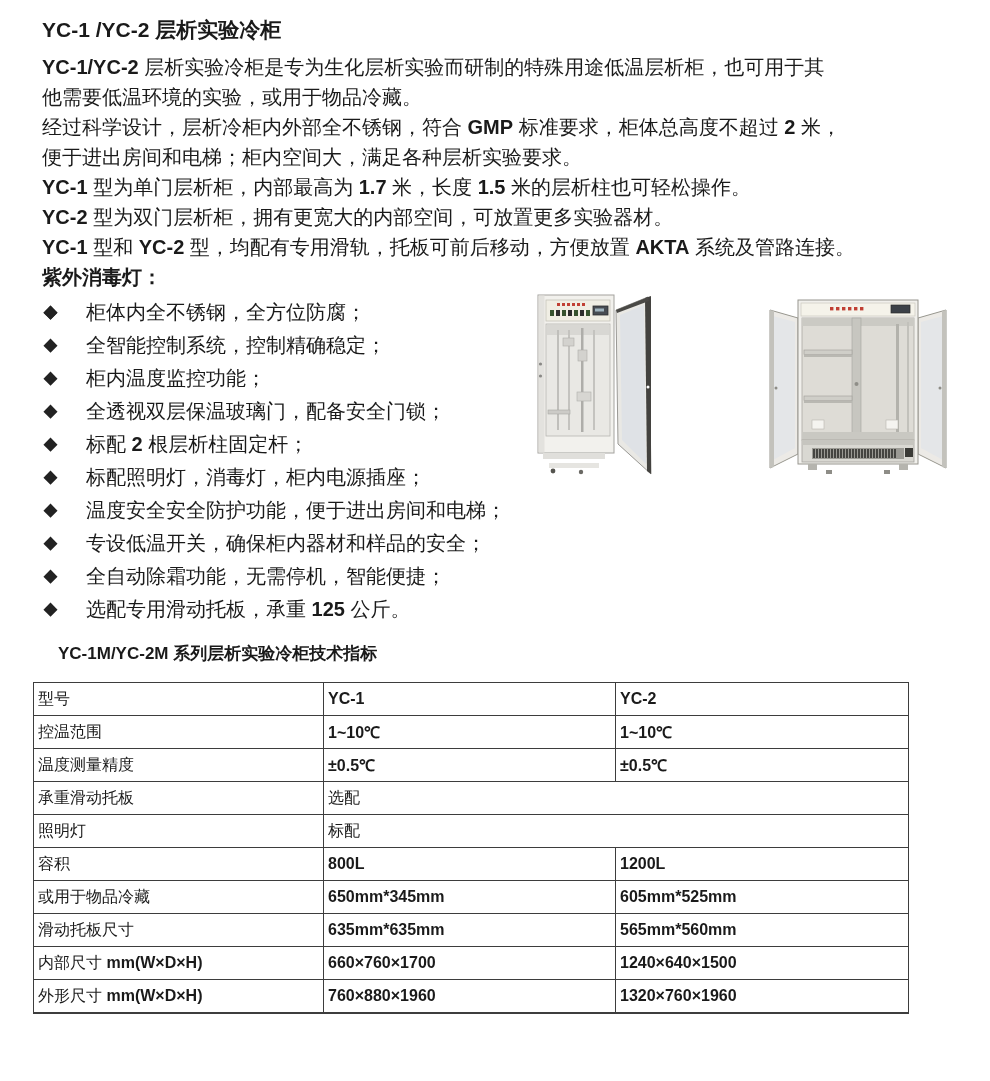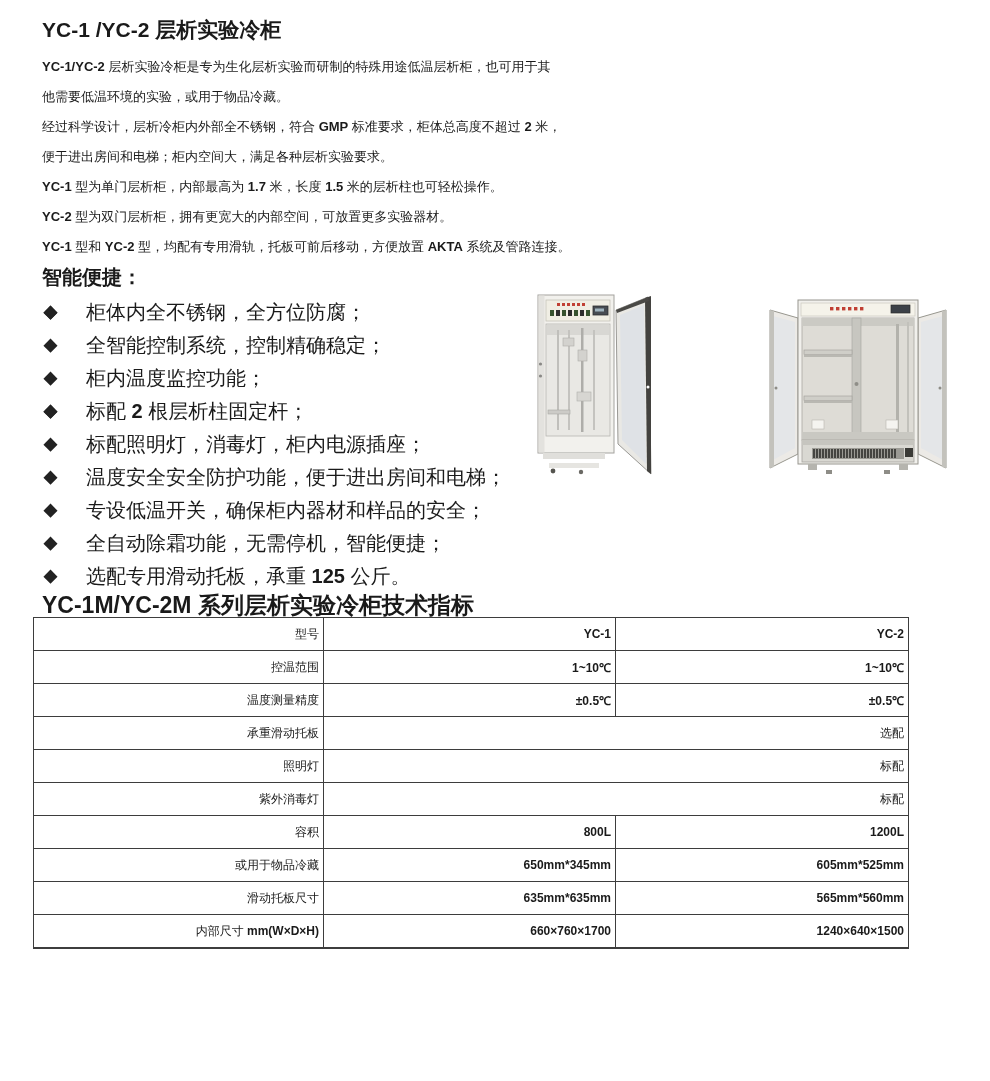--- a/index.html
+++ b/index.html
@@ -9,46 +9,46 @@
     background:#ffffff;
     font-family:"Liberation Sans",sans-serif;
     color:#1a1a1a;
     overflow:hidden;
     text-decoration:underline;
   }
   .content{position:absolute;left:42px;top:14px;width:905px;}
   .page-title{
     font-size:21px;font-weight:bold;line-height:32px;margin:0 0 6px 0;white-space:nowrap;
   }
-  .iline{font-size:13px;line-height:30px;white-space:nowrap;}
+  .iline{font-size:20px;line-height:30px;white-space:nowrap;}
   .features-heading{font-size:20px;font-weight:bold;line-height:30px;margin:0;white-space:nowrap;}
   ul.features{list-style:none;margin:4px 0 0 0;padding:0;}
   ul.features li{
     position:relative;padding-left:44px;font-size:20px;line-height:33px;white-space:nowrap;
   }
   ul.features .bullet{
     position:absolute;left:1px;top:0;font-size:15px;line-height:33px;color:#222;
   }
   .table-title{
-    font-size:23px;font-weight:bold;line-height:24px;margin:0;white-space:nowrap;
+    font-size:17px;font-weight:bold;line-height:24px;margin:16px;white-space:nowrap;
   }
   table.spec{
     border-collapse:collapse;
     width:875px;
     margin-left:-9px;
     table-layout:fixed;
     border:1px solid #3d3d3d;
     border-bottom:2px solid #3d3d3d;
   }
   table.spec td{
     border:1px solid #3d3d3d;
     height:32px;
-    text-align:right;
+    text-align:left;
     vertical-align:middle;
-    font-size:12px;
+    font-size:16px;
     padding:0 4px;
     overflow:hidden;
     white-space:nowrap;
   }
   b{font-weight:bold;}
   .photo{position:absolute;}
   #photo-yc1{left:537px;top:292px;}
   #photo-yc2{left:768px;top:296px;}
 </style>
 </head>
@@ -62,27 +62,27 @@
     <div id="intro">
         <div class="iline"><b>YC-1/YC-2</b> 层析实验冷柜是专为生化层析实验而研制的特殊用途低温层析柜，也可用于其</div>
         <div class="iline">他需要低温环境的实验，或用于物品冷藏。</div>
         <div class="iline">经过科学设计，层析冷柜内外部全不锈钢，符合 <b>GMP</b> 标准要求，柜体总高度不超过 <b>2</b> 米，</div>
         <div class="iline">便于进出房间和电梯；柜内空间大，满足各种层析实验要求。</div>
         <div class="iline"><b>YC-1</b> 型为单门层析柜，内部最高为 <b>1.7</b> 米，长度 <b>1.5</b> 米的层析柱也可轻松操作。</div>
         <div class="iline"><b>YC-2</b> 型为双门层析柜，拥有更宽大的内部空间，可放置更多实验器材。</div>
         <div class="iline"><b>YC-1</b> 型和 <b>YC-2</b> 型，均配有专用滑轨，托板可前后移动，方便放置 <b>AKTA</b> 系统及管路连接。</div>
       </div>
 
-    <h2 class="features-heading">智能便捷：</h2>
+    <h2 class="features-heading">紫外消毒灯：</h2>
     <ul class="features" id="features-list">
         <li><span class="bullet">◆</span></li>
         <li><span class="bullet">◆</span><span>柜体内全不锈钢，全方位防腐；</span></li>
         <li><span class="bullet">◆</span><span>全智能控制系统，控制精确稳定；</span></li>
         <li><span class="bullet">◆</span><span>柜内温度监控功能；</span></li>
-        <li><span class="bullet">◆</span></li>
+        <li><span class="bullet">◆</span><span>全透视双层保温玻璃门，配备安全门锁；</span></li>
         <li><span class="bullet">◆</span><span>标配 <b>2</b> 根层析柱固定杆；</span></li>
         <li><span class="bullet">◆</span><span>标配照明灯，消毒灯，柜内电源插座；</span></li>
         <li><span class="bullet">◆</span><span>温度安全安全防护功能，便于进出房间和电梯；</span></li>
         <li><span class="bullet">◆</span><span>专设低温开关，确保柜内器材和样品的安全；</span></li>
         <li><span class="bullet">◆</span><span>全自动除霜功能，无需停机，智能便捷；</span></li>
         <li><span class="bullet">◆</span><span>选配专用滑动托板，承重 <b>125</b> 公斤。</span></li>
       </ul>
 
     <h2 class="table-title">YC-1M/YC-2M 系列层析实验冷柜技术指标</h2>
     <table class="spec">
@@ -109,42 +109,43 @@
           </tr>
           <tr>
             <td>承重滑动托板</td>
             <td colspan="2">选配</td>
           </tr>
           <tr>
             <td>照明灯</td>
             <td colspan="2">标配</td>
           </tr>
           <tr>
-            <td>紫外消毒灯</td>
-            <td colspan="2">标配</td>
-          </tr>
-          <tr>
             <td>容积</td>
             <td><b>800L</b></td>
             <td><b>1200L</b></td>
           </tr>
           <tr>
             <td>或用于物品冷藏</td>
             <td><b>650mm*345mm</b></td>
             <td><b>605mm*525mm</b></td>
           </tr>
           <tr>
             <td>滑动托板尺寸</td>
             <td><b>635mm*635mm</b></td>
             <td><b>565mm*560mm</b></td>
           </tr>
           <tr>
             <td>内部尺寸 <b>mm(W×D×H)</b></td>
             <td><b>660×760×1700</b></td>
             <td><b>1240×640×1500</b></td>
+          </tr>
+          <tr>
+            <td>外形尺寸 <b>mm(W×D×H)</b></td>
+            <td><b>760×880×1960</b></td>
+            <td><b>1320×760×1960</b></td>
           </tr>
         </tbody>
     </table>
   </div>
 
   <svg id="photo-yc1" class="photo" width="116" height="186" viewBox="0 0 116 186" aria-hidden="true">
     <g>
       <rect x="1" y="3" width="76" height="158" fill="#f2f1ed" stroke="#a3a29e" stroke-width="1"></rect>
       <rect x="1.5" y="3.5" width="6" height="157" fill="#e3e2de"></rect>
 

